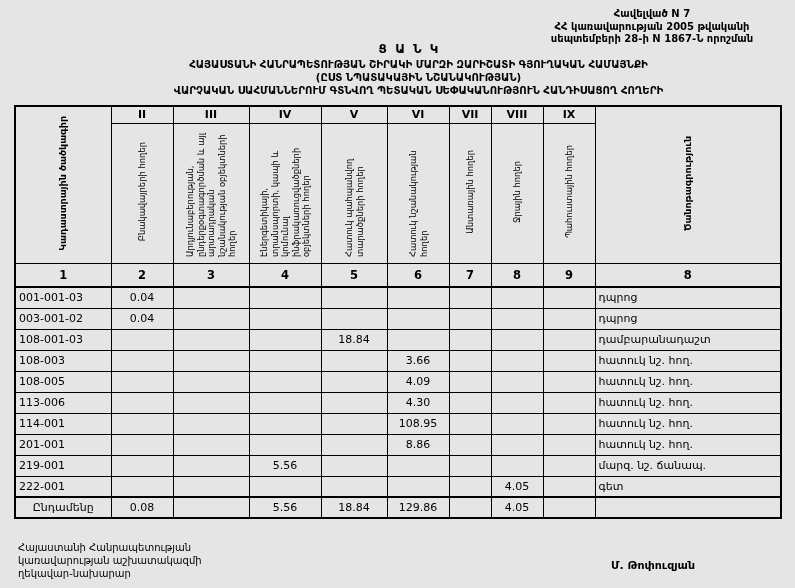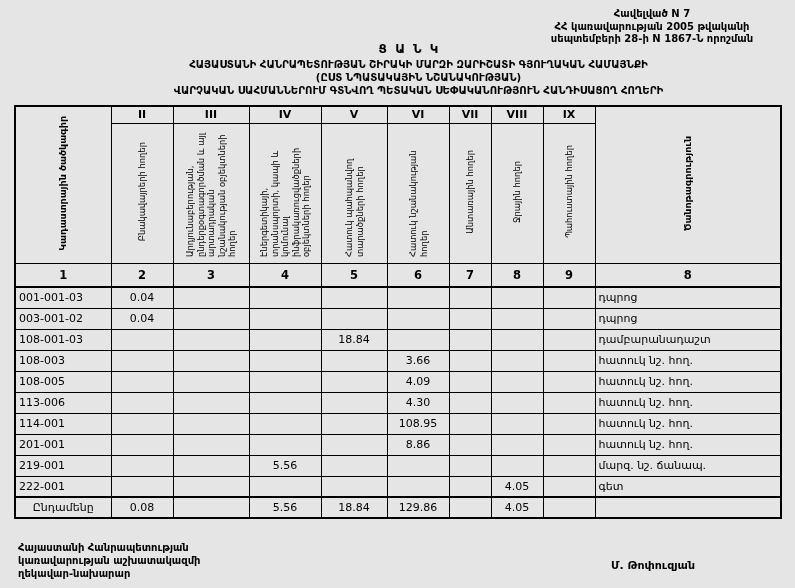--- a/index.html
+++ b/index.html
@@ -77,21 +77,21 @@
   .c-code { text-align: left; padding-left: 4px; }
   .c-num  { text-align: center; }
   .c-note { text-align: left; padding-left: 6px; white-space: nowrap; }
   tr.row-total td { border-top: 2px solid #000; }
   tr.row-total .c-code { text-align: center; }
   
   .footer {
     position: absolute;
     left: 18px; bottom: 8px;
     font-size: 10px;
-    font-weight: bold;
+    font-weight: normal;
     line-height: 1.3;
     margin-top: 36px;
   }
   .signature {
     position: absolute;
     right: 100px; bottom: 16px;
     font-size: 11px;
     font-weight: bold;
     margin-left: 24px;
   }

